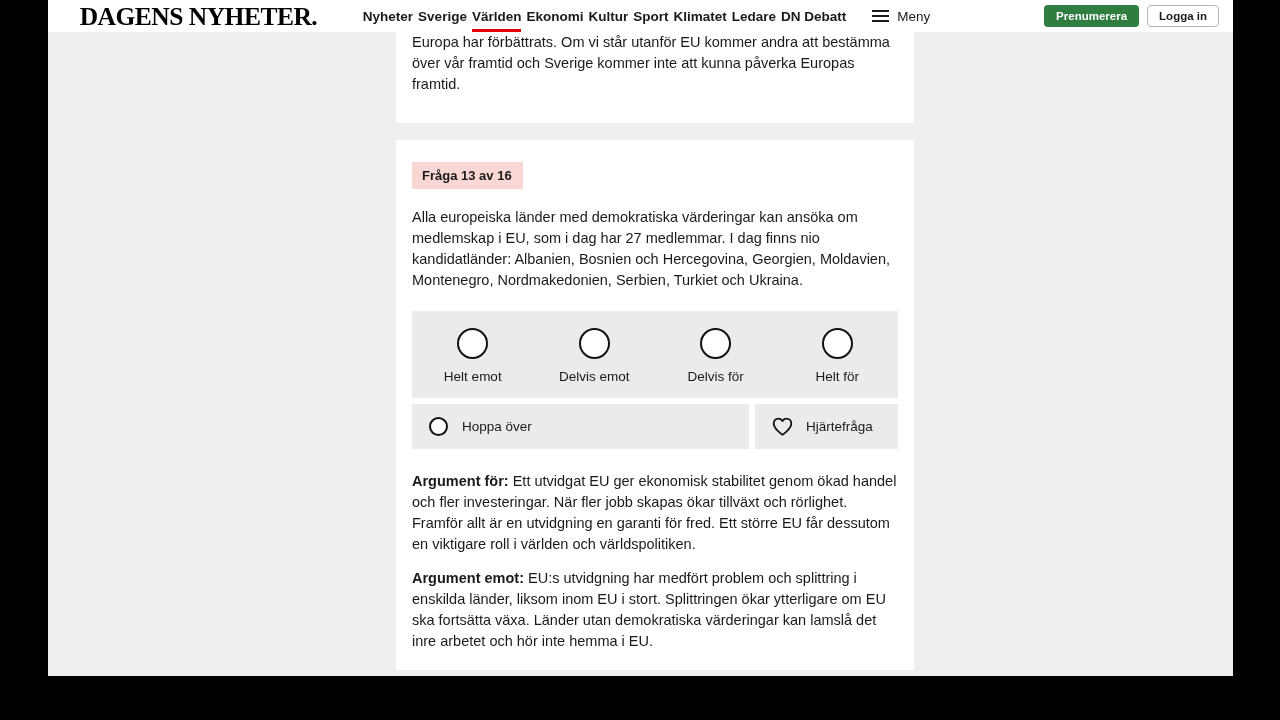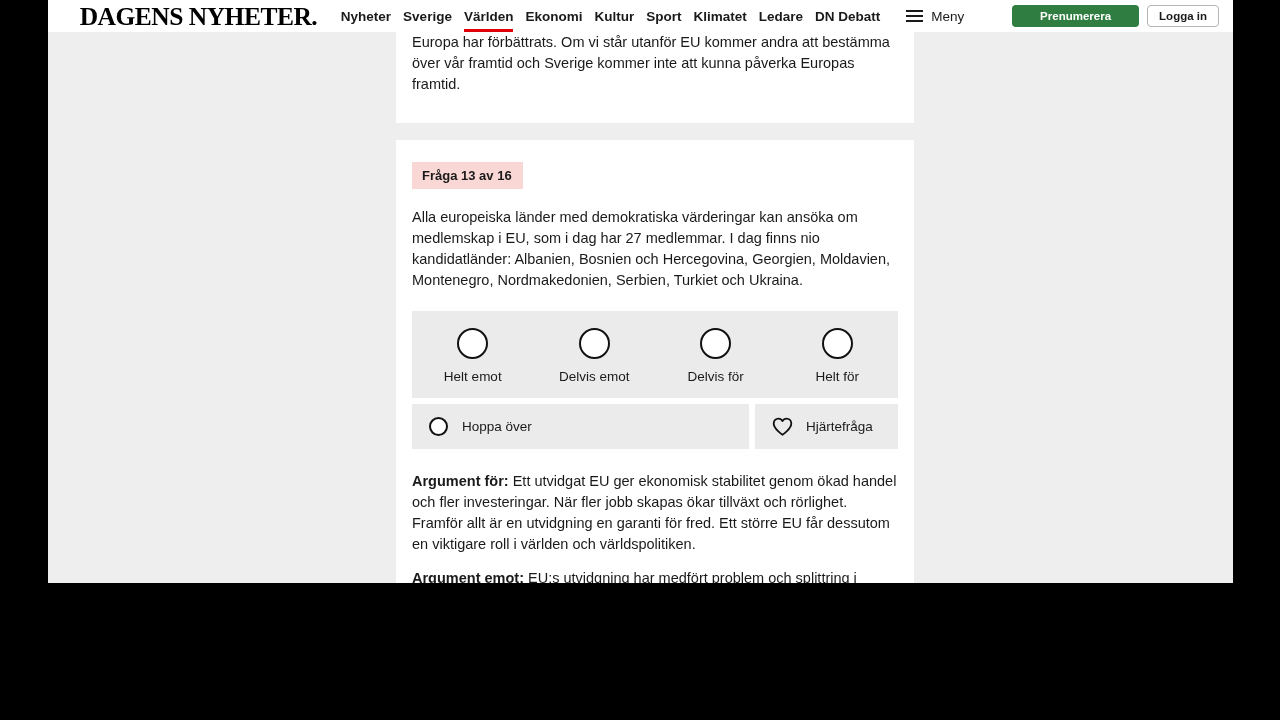--- a/index.html
+++ b/index.html
@@ -5,21 +5,21 @@
   * { box-sizing: border-box; margin: 0; padding: 0; }
   html, body {
     width: 1280px; height: 720px;
     background: #000;
     font-family: "Liberation Sans", sans-serif;
     overflow: hidden;
   }
   #viewport {
     position: absolute;
     left: 48px; top: 0;
-    width: 1185px; height: 583px;
+    width: 1185px; height: 676px;
     background: #ffffff;
     overflow: hidden;
   }
 
   
   #site-header {
     position: relative;
     height: 32px;
     background: #ffffff;
     display: flex;
@@ -34,22 +34,23 @@
     letter-spacing: -0.5px;
     color: #000;
     line-height: 1;
     transform: scaleX(1.02);
     margin-right: 26px;
     font-stretch: condensed;
   }
   .nav {
     display: flex;
     align-items: center;
-    gap: 12px;
+    gap: 5px;
     height: 32px;
+    margin-left: 22px;
   }
   .nav-item {
     position: relative;
     font-size: 13.5px;
     font-weight: 700;
     color: #1a1a1a;
     height: 32px;
     display: flex;
     align-items: center;
     cursor: pointer;
@@ -90,21 +91,21 @@
     align-items: center;
     gap: 8px;
   }
   .btn-sub {
     background: #2f7d40;
     color: #fff;
     font-size: 11.5px;
     font-weight: 700;
     border: none;
     border-radius: 4px;
-    padding: 5px 28px;
+    padding: 5px 12px;
     cursor: pointer;
     font-family: inherit;
   }
   .btn-login {
     background: #fff;
     color: #1a1a1a;
     font-size: 11.5px;
     font-weight: 700;
     border: 1px solid #b5b5b5;
     border-radius: 4px;

